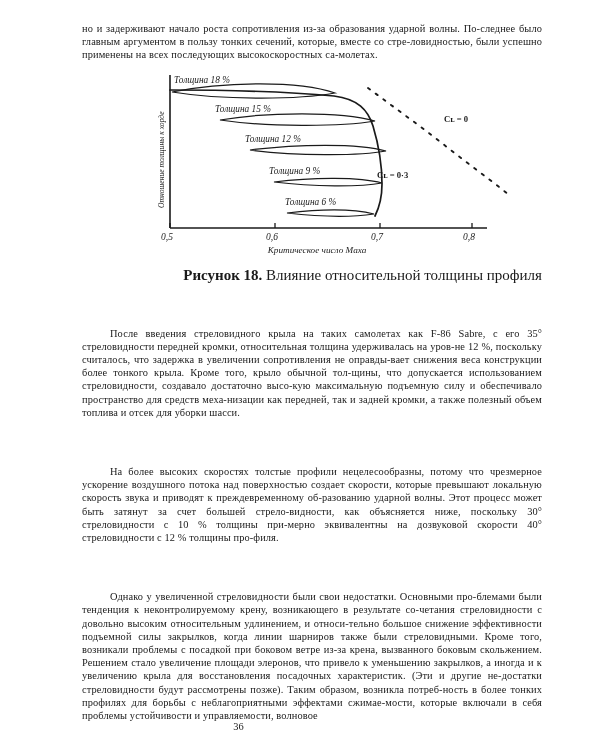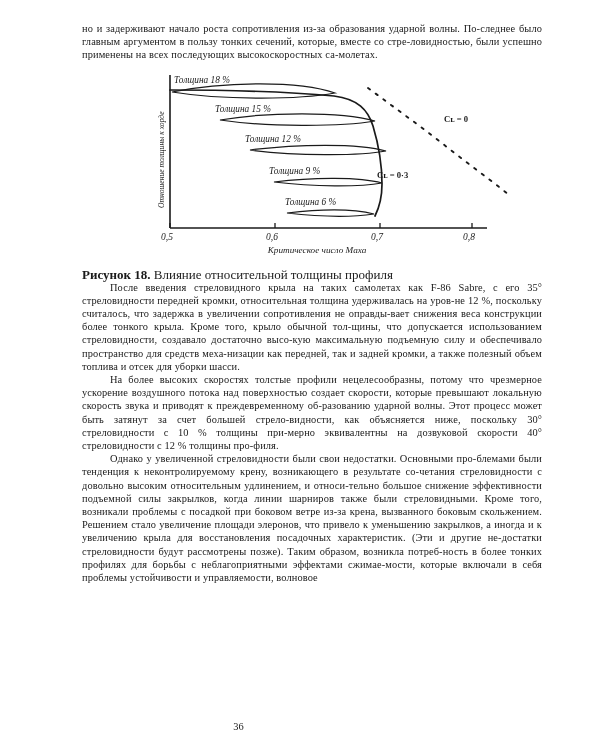--- a/index.html
+++ b/index.html
@@ -27,39 +27,40 @@
     margin: 0;
     font-size: 10.4px;
     line-height: 13.2px;
     text-align: justify;
     text-justify: inter-word;
     hyphens: manual;
     letter-spacing: 0.01em;
   }
   p.indent {
     text-indent: 28px;
+    margin-top: 46px;
   }
   
   .figure-block {
     margin: 8px 0 0 0;
     width: 100%;
   }
   .chart-wrap {
     position: relative;
     width: 460px;
     height: 195px;
     margin: 0 auto;
   }
   .chart-svg {
     display: block;
   }
   .fig-caption {
     margin: 4px 0 0 0;
-    text-align: left;
-    font-size: 13px;
+    text-align: right;
+    font-size: 15px;
     line-height: 12px;
     font-weight: normal;
   }
   .fig-caption .fignum {
     font-weight: bold;
   }
   .caption-line2 {
     display: block;
   }
   

